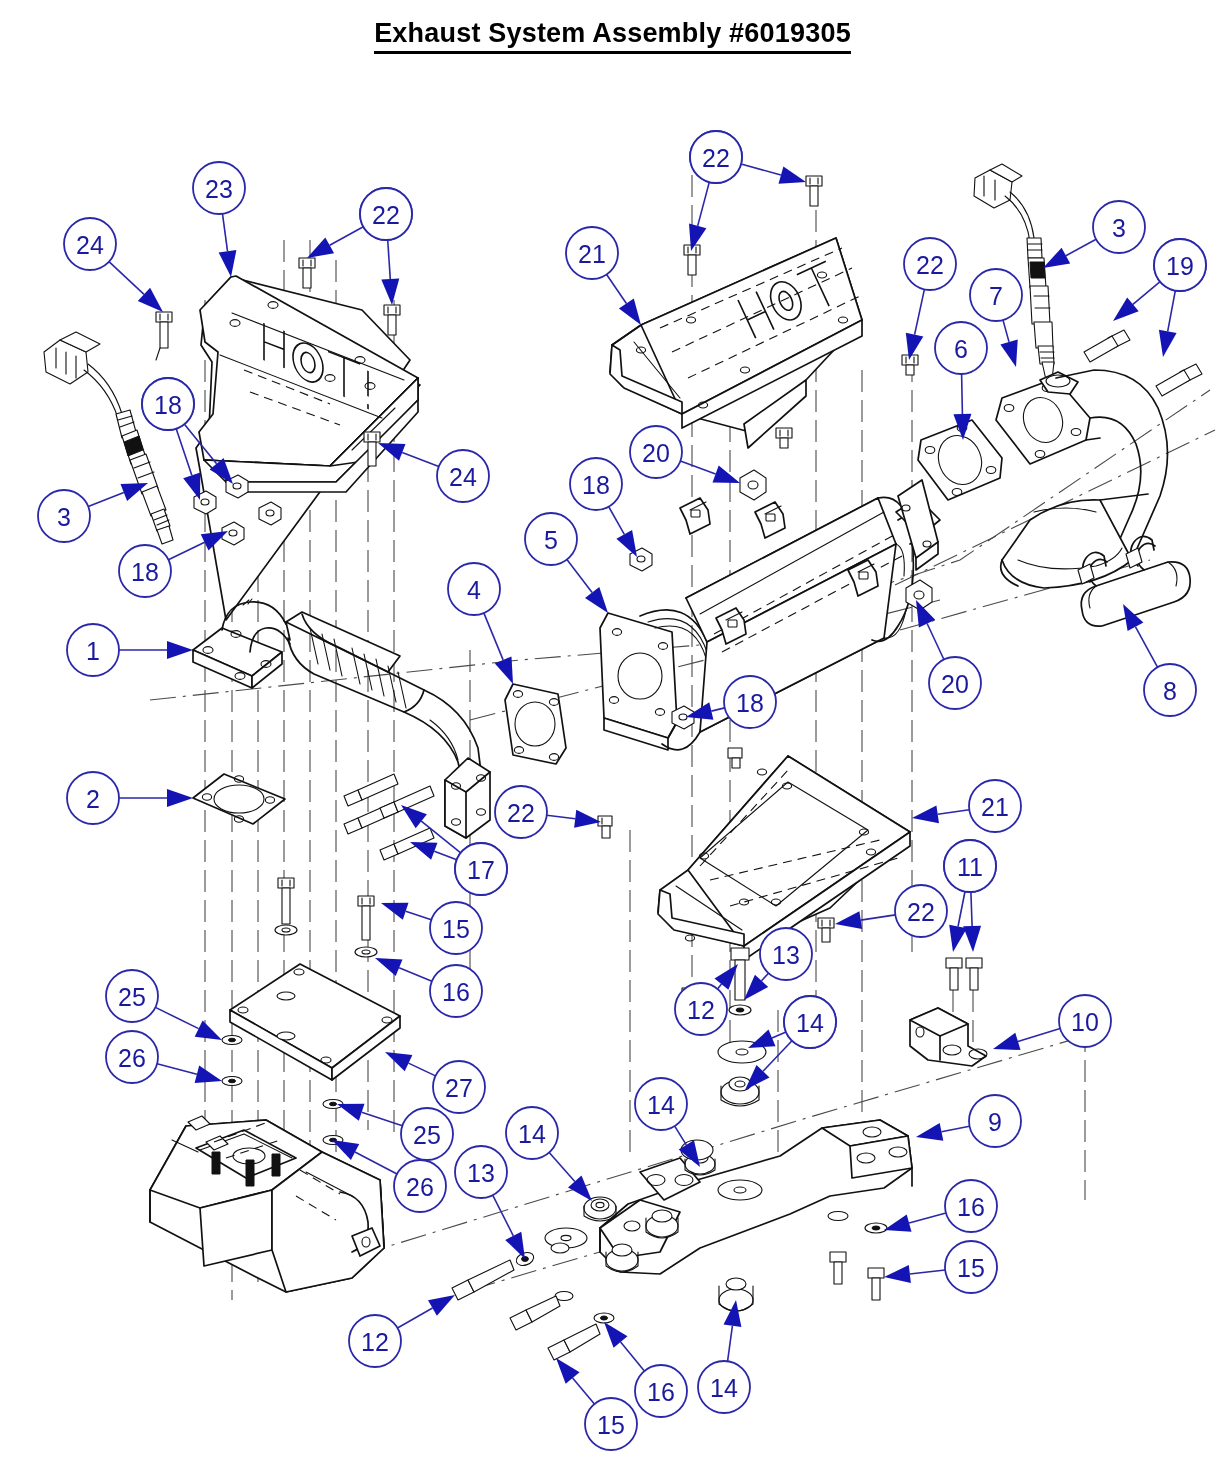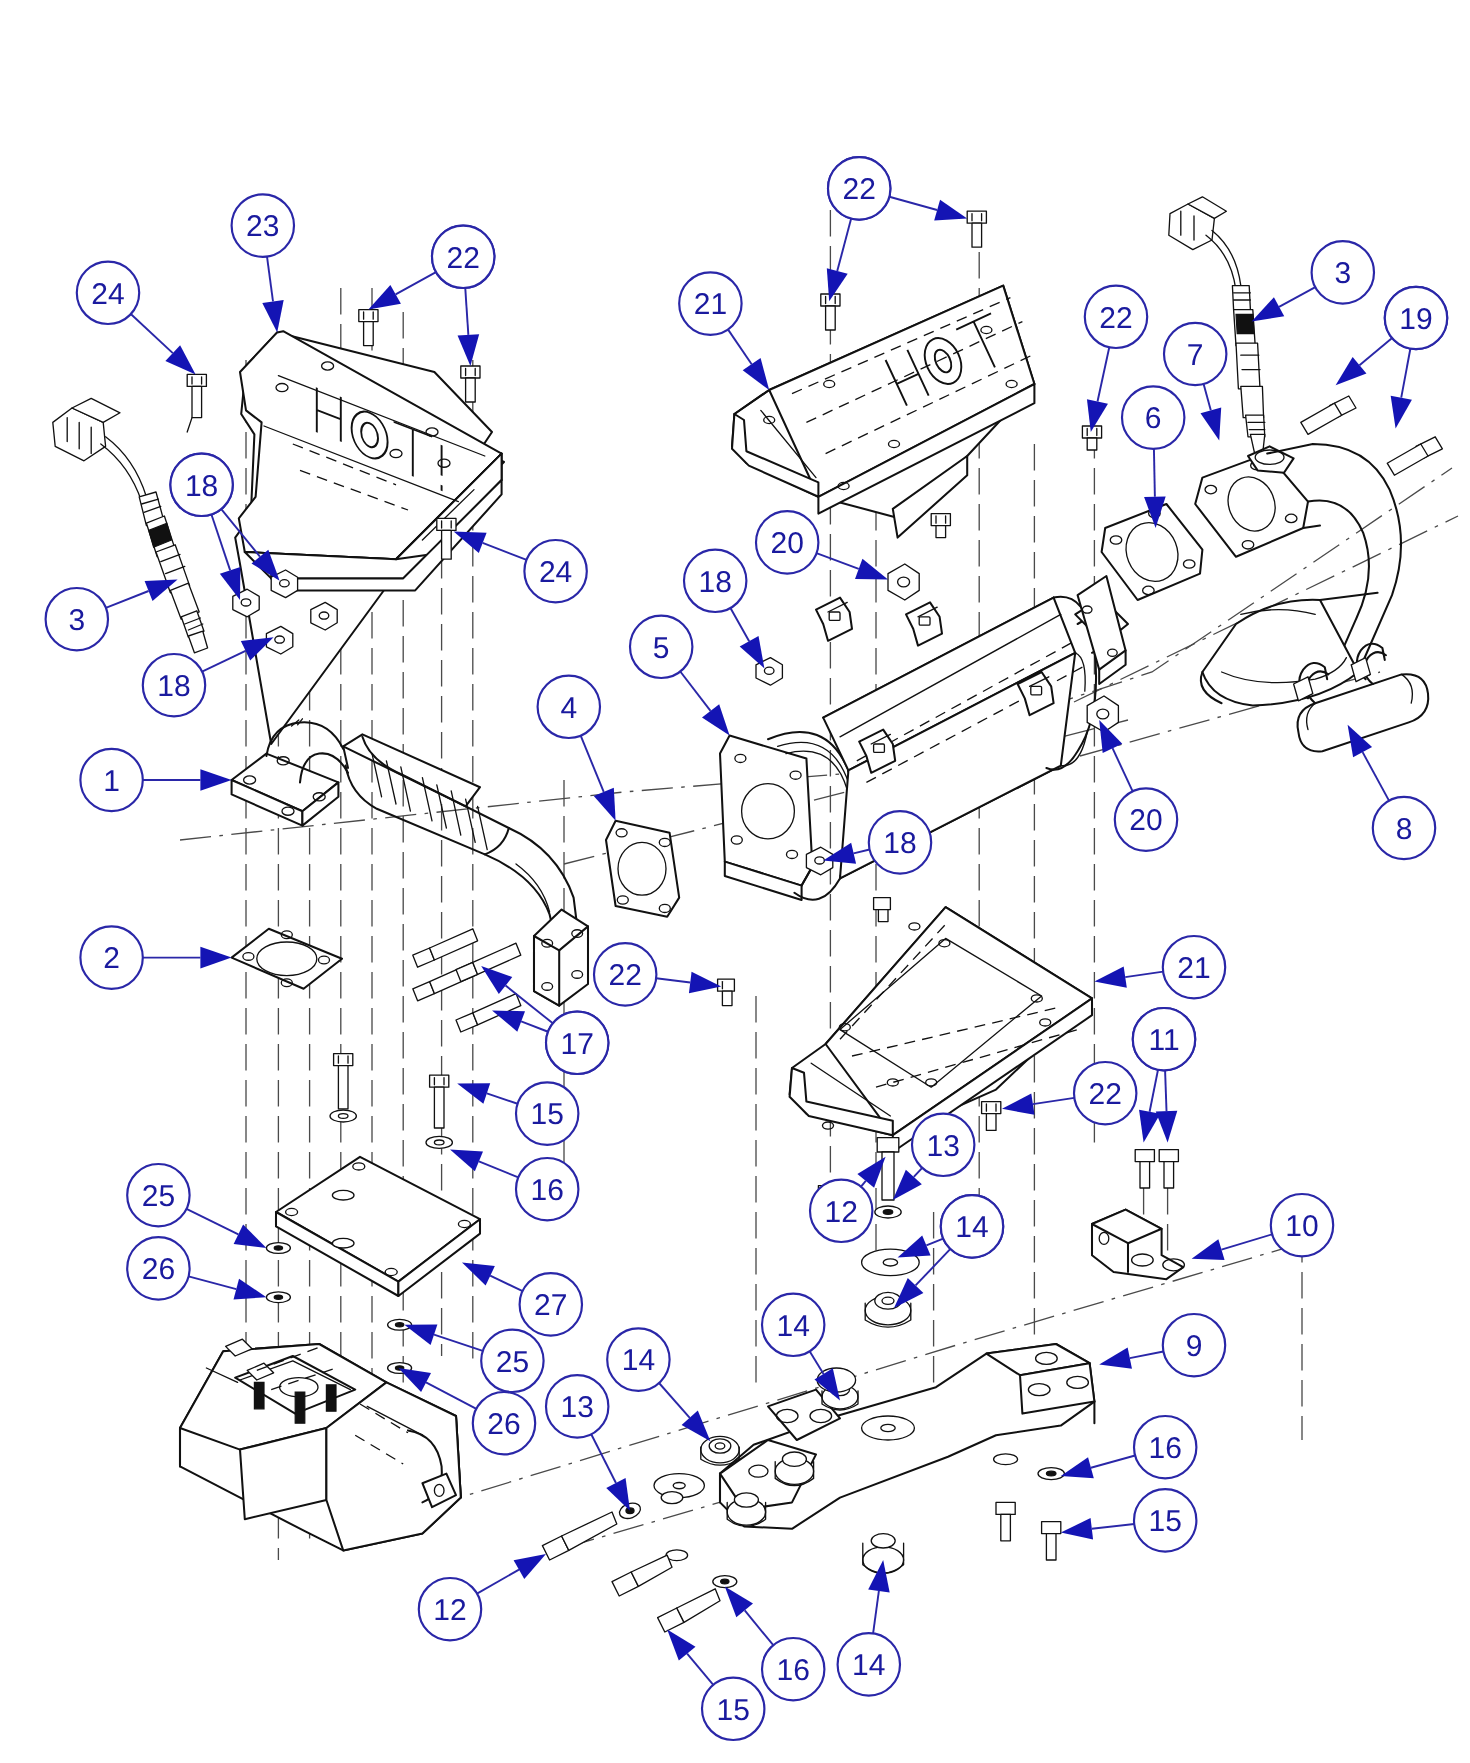--- a/index.html
+++ b/index.html
@@ -34,20 +34,23 @@
   .bub-t{
     fill:#1a1a9e;font-family:"Liberation Sans",sans-serif;
     font-size:25px;font-weight:400;text-anchor:middle;dominant-baseline:central;
   }
 </style>
 </head>
 <body>
 
 <div id="sheet">
 
+  <div id="title">
+    <span>Exhaust System Assembly #6019305</span>
+  </div>
 
   <svg class="layer" viewBox="0 0 1225 1469">
 
     <g>
       <path class="center-l" d="M205 300 L205 1240"></path>
       <path class="center-l" d="M232 330 L232 1300"></path>
       <path class="center-l" d="M258 330 L258 1290"></path>
       <path class="center-l" d="M284 240 L284 1160"></path>
       <path class="center-l" d="M310 240 L310 1160"></path>
       <path class="center-l" d="M336 260 L336 1160"></path>

